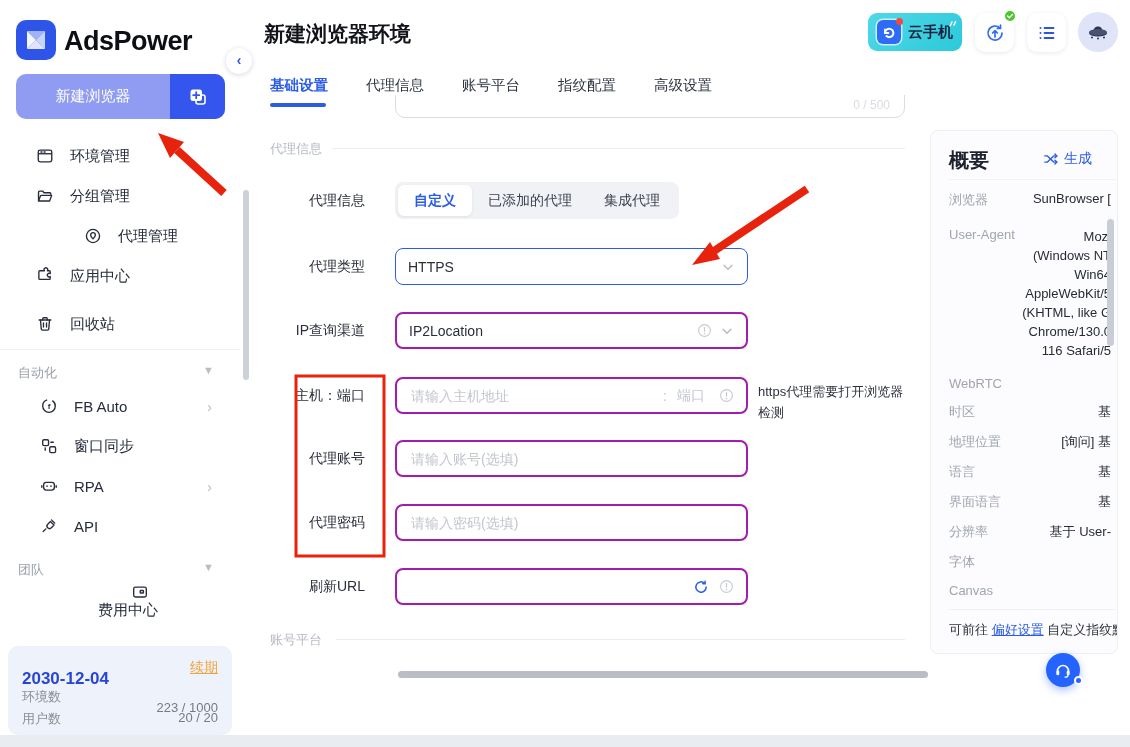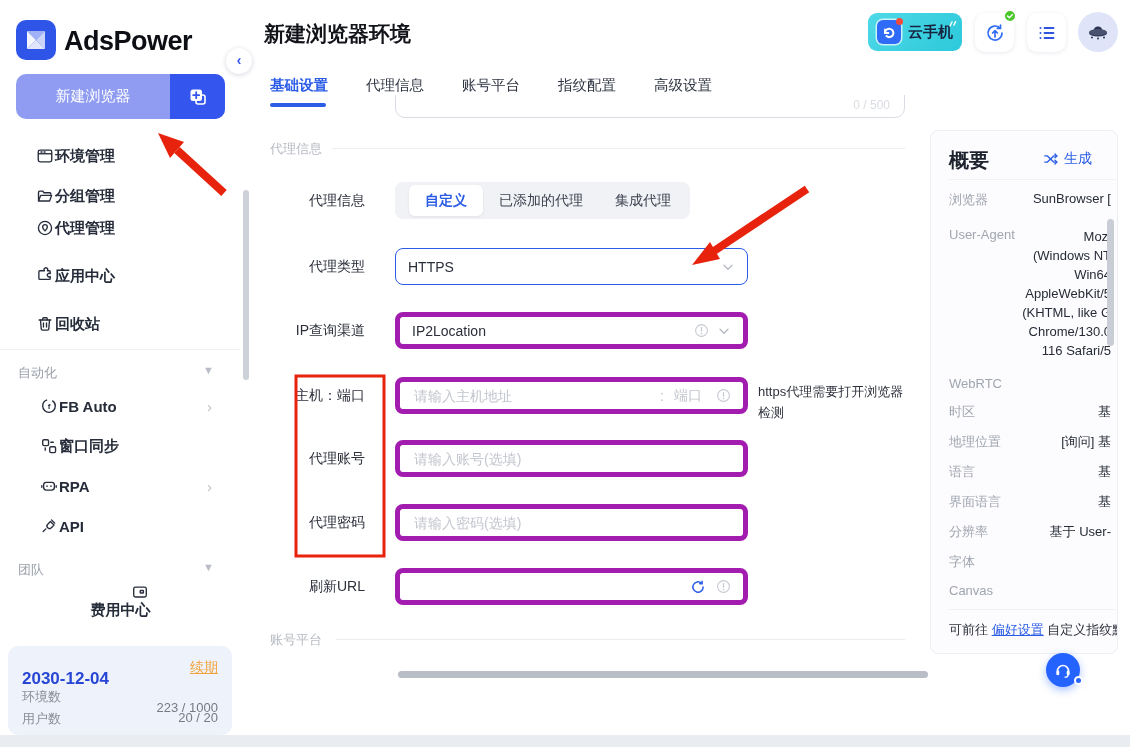--- a/index.html
+++ b/index.html
@@ -4,42 +4,42 @@
 <style>
   html,body{margin:0;padding:0;background:#e9ecf1;}
   *{box-sizing:border-box;font-family:"Liberation Sans","DejaVu Sans",sans-serif;}
   #app{position:relative;width:1130px;height:747px;background:#fff;overflow:hidden;}
   .abs{position:absolute;}
   svg{display:block;}
   
   #sidebar{position:absolute;left:0;top:0;width:240px;height:735px;background:#fff;z-index:3;}
   .side-item{position:absolute;left:0;width:240px;height:40px;display:flex;align-items:center;cursor:pointer;}
   .side-item .ic{margin-left:36px;width:18px;height:18px;}
-  .side-item .lb{margin-left:1px;font-size:15px;color:#262c3a;font-weight:700;}
+  .side-item .lb{margin-left:16px;font-size:15px;color:#262c3a;font-weight:400;}
   .side-sub .ic{margin-left:40px;}
   .sec-label{position:absolute;left:18px;font-size:13px;color:#9ba1ab;}
   .caret{position:absolute;right:26px;color:#b9bdc5;font-size:11px;}
   .chev-r{position:absolute;right:28px;color:#b9bdc5;font-size:15px;}
   
   .hbtn{position:absolute;background:#fff;border-radius:10px;box-shadow:0 1px 4px rgba(30,40,90,.10);display:flex;align-items:center;justify-content:center;cursor:pointer;}
   
   .tab{position:absolute;top:76px;font-size:14.5px;color:#2e3442;cursor:pointer;}
   .tab.active{color:#2b5ce6;font-weight:bold;}
   
   #content{position:absolute;left:240px;top:95px;width:690px;height:586px;background:#fff;overflow:hidden;}
   .divider-lab{position:absolute;font-size:13px;color:#b6bac2;}
   .divider-ln{position:absolute;height:1px;background:#ededf0;}
   .flabel{position:absolute;left:0;width:125px;text-align:right;font-size:14px;color:#2b2f3a;}
-  .ibox{position:absolute;left:155px;width:353px;height:37px;border:5px solid #a21caf;border-radius:8px;background:#fff;display:flex;align-items:center;padding:0 12px;font-size:14px;color:#2b2f3a;}
+  .ibox{position:absolute;left:155px;width:353px;height:37px;border:2px solid #a21caf;border-radius:8px;background:#fff;display:flex;align-items:center;padding:0 12px;font-size:14px;color:#2b2f3a;}
   .ibox input{border:none;outline:none;flex:1;font-size:14px;color:#2b2f3a;min-width:0;background:transparent;}
   .ibox input::placeholder{color:#c2c6ce;}
   .ph{color:#c2c6ce;}
   .seg{position:absolute;left:155px;display:flex;align-items:center;background:#f1f2f5;border-radius:8px;padding:3px;height:37px;}
   .seg .sg{font-size:14px;color:#3d4350;padding:0 16px;height:31px;display:flex;align-items:center;cursor:pointer;border-radius:6px;}
-  .seg .sg.on{background:#fff;color:#2b5ce6;font-weight:bold;box-shadow:0 1px 3px rgba(30,40,90,.08);margin-left:11px;}
+  .seg .sg.on{background:#fff;color:#2b5ce6;font-weight:bold;box-shadow:0 1px 3px rgba(30,40,90,.08);}
   
   #panel{position:absolute;left:930px;top:130px;width:188px;height:524px;background:#fcfcfe;border:1px solid #edeff4;border-radius:8px;overflow:hidden;z-index:2;}
   .prow{display:flex;justify-content:space-between;align-items:flex-start;padding:0 8px 0 18px;margin-bottom:12px;font-size:13px;}
   .plab{color:#a0a5af;white-space:nowrap;}
   .pval{color:#262b36;text-align:right;white-space:nowrap;overflow:hidden;max-width:112px;}
   
   .link{color:#2b5ce6;text-decoration:underline;cursor:pointer;}
   #overlay{position:absolute;left:0;top:0;width:1130px;height:747px;z-index:9;pointer-events:none;}
 </style>
 </head>
@@ -86,21 +86,21 @@
     </div>
     <div class="side-item" style="top:176px;">
       <span class="ic">
         <svg viewBox="0 0 20 20" width="18" height="18" fill="none" stroke="#262c3a" stroke-width="1.5" stroke-linejoin="round">
             <path d="M2.8 15.5V5.8c0-.7.6-1.3 1.3-1.3h3.2l1.6 1.9h6.4c.7 0 1.2.6 1.2 1.3v1"></path>
             <path d="M2.8 15.5l2-5.3c.2-.5.7-.9 1.2-.9h11.4l-2.3 6.2H2.8z"></path>
           </svg>
       </span>
       <span class="lb">分组管理</span>
     </div>
-    <div class="side-item" style="top:208px;">
+    <div class="side-item" style="top:216px;padding-left:48px;">
       <span class="ic">
         <svg viewBox="0 0 20 20" width="18" height="18" fill="none" stroke="#262c3a" stroke-width="1.5">
             <circle cx="10" cy="10" r="7.3"></circle>
             <path d="M10 6.2a2.6 2.6 0 0 1 2.6 2.6c0 1.9-2.6 4.4-2.6 4.4S7.4 10.7 7.4 8.8A2.6 2.6 0 0 1 10 6.2z"></path>
           </svg>
       </span>
       <span class="lb">代理管理</span>
     </div>
     <div class="side-item" style="top:256px;">
       <span class="ic">

